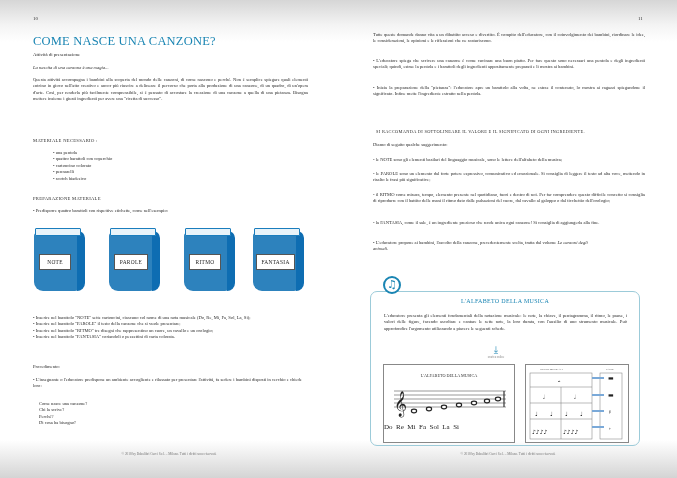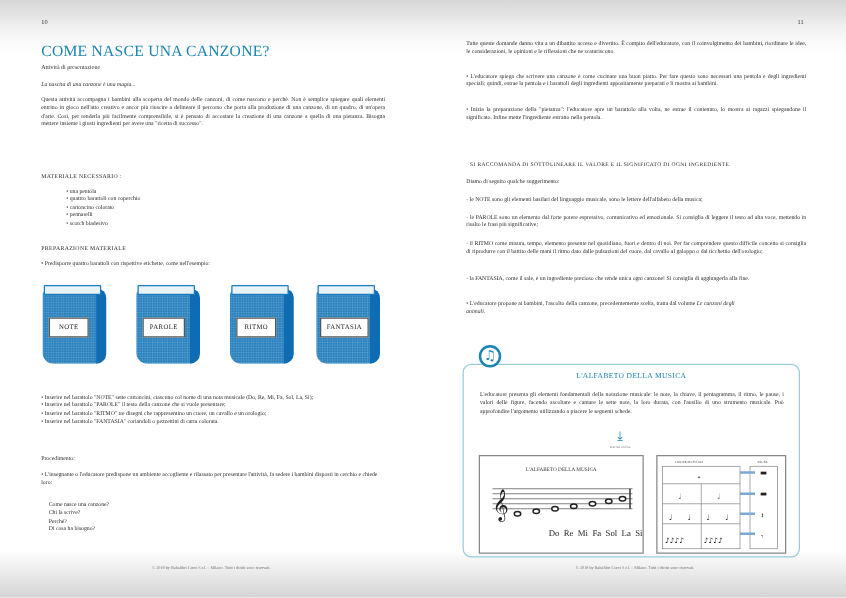--- a/index.html
+++ b/index.html
@@ -137,21 +137,21 @@
     <g fill="#fff" stroke="#222" stroke-width="1.2">
       <ellipse cx="30" cy="32" rx="2.6" ry="1.8"></ellipse>
         <ellipse cx="45" cy="30" rx="2.6" ry="1.8"></ellipse>
       <ellipse cx="60" cy="28" rx="2.6" ry="1.8"></ellipse>
         <ellipse cx="75" cy="26" rx="2.6" ry="1.8"></ellipse>
       <ellipse cx="90" cy="24" rx="2.6" ry="1.8"></ellipse>
         <ellipse cx="103" cy="22" rx="2.6" ry="1.8"></ellipse>
       <ellipse cx="114" cy="20" rx="2.6" ry="1.8"></ellipse>
     </g>
   </svg>
-  <div style="position:absolute;left:0;top:58px;width:100%;text-align:right;font-size:7px;color:#222;white-space:pre;">Do  Re  Mi  Fa  Sol  La  Si</div>
+  <div style="position:absolute;left:0;top:58px;width:100%;text-align:left;font-size:7px;color:#222;white-space:pre;">Do  Re  Mi  Fa  Sol  La  Si</div>
 </div>
 
 <div class="card2">
   <div style="position:absolute;left:14px;top:3px;font-size:2.6px;color:#333;">FIGURE MUSICALI</div>
   <div style="position:absolute;left:80px;top:3px;font-size:2.6px;color:#333;">PAUSE</div>
   <svg width="102" height="77" style="position:absolute;left:0;top:0;">
     <g stroke="#777" stroke-width="0.5" fill="none">
       <rect x="4" y="8" width="62" height="66"></rect>
         <rect x="74" y="8" width="22" height="66"></rect>
       <line x1="4" y1="22" x2="66" y2="22"></line>

